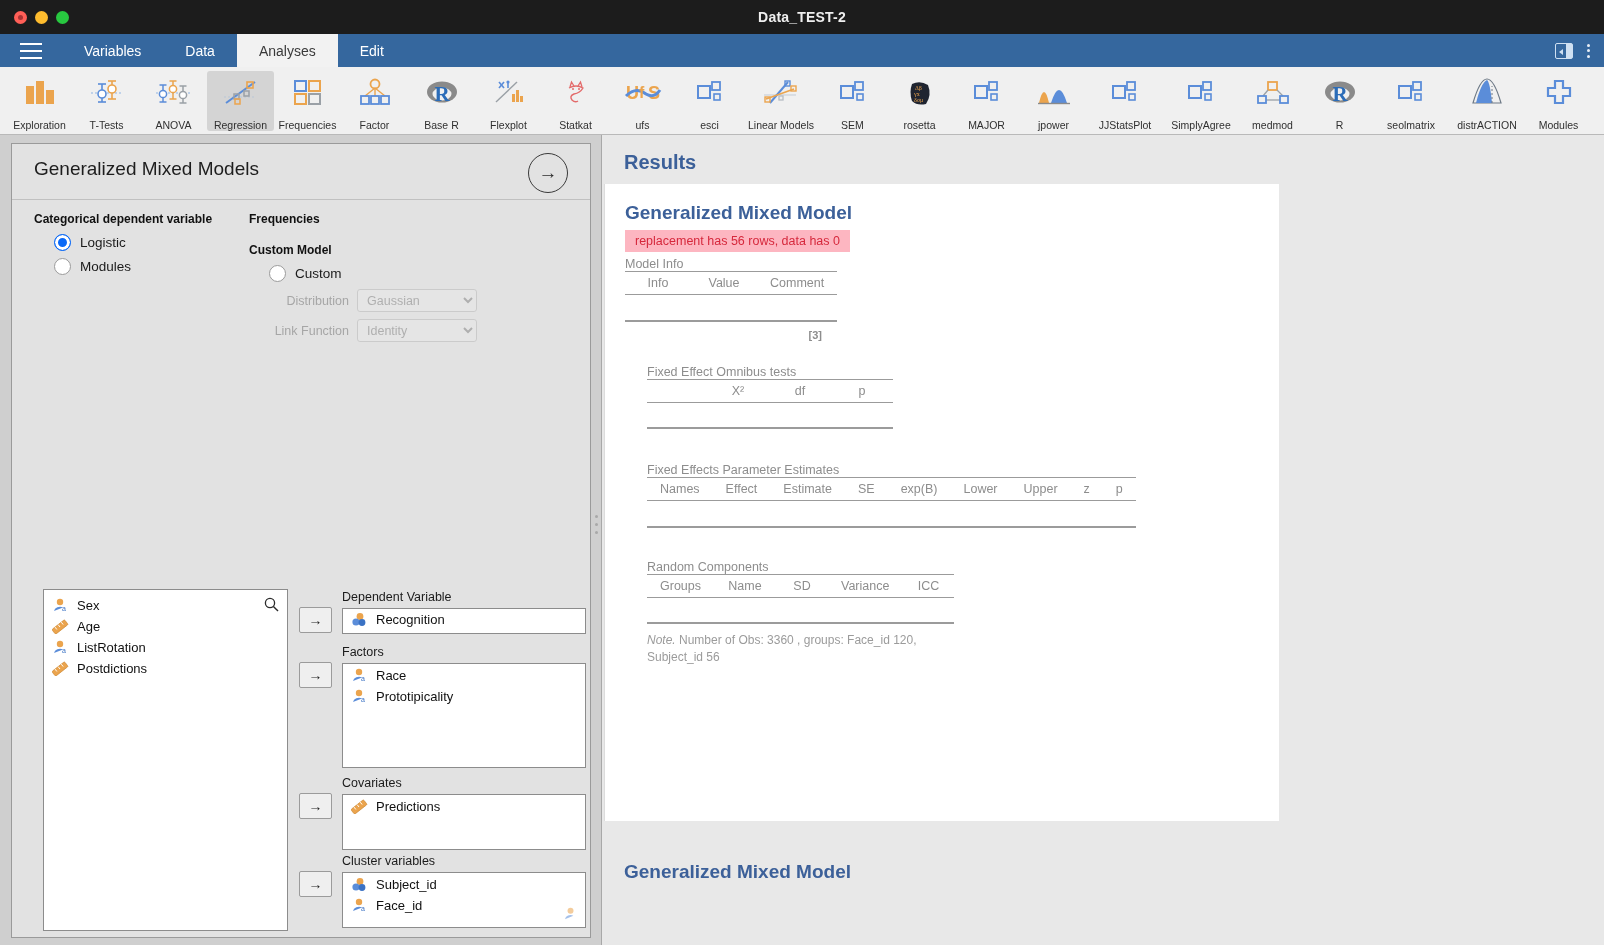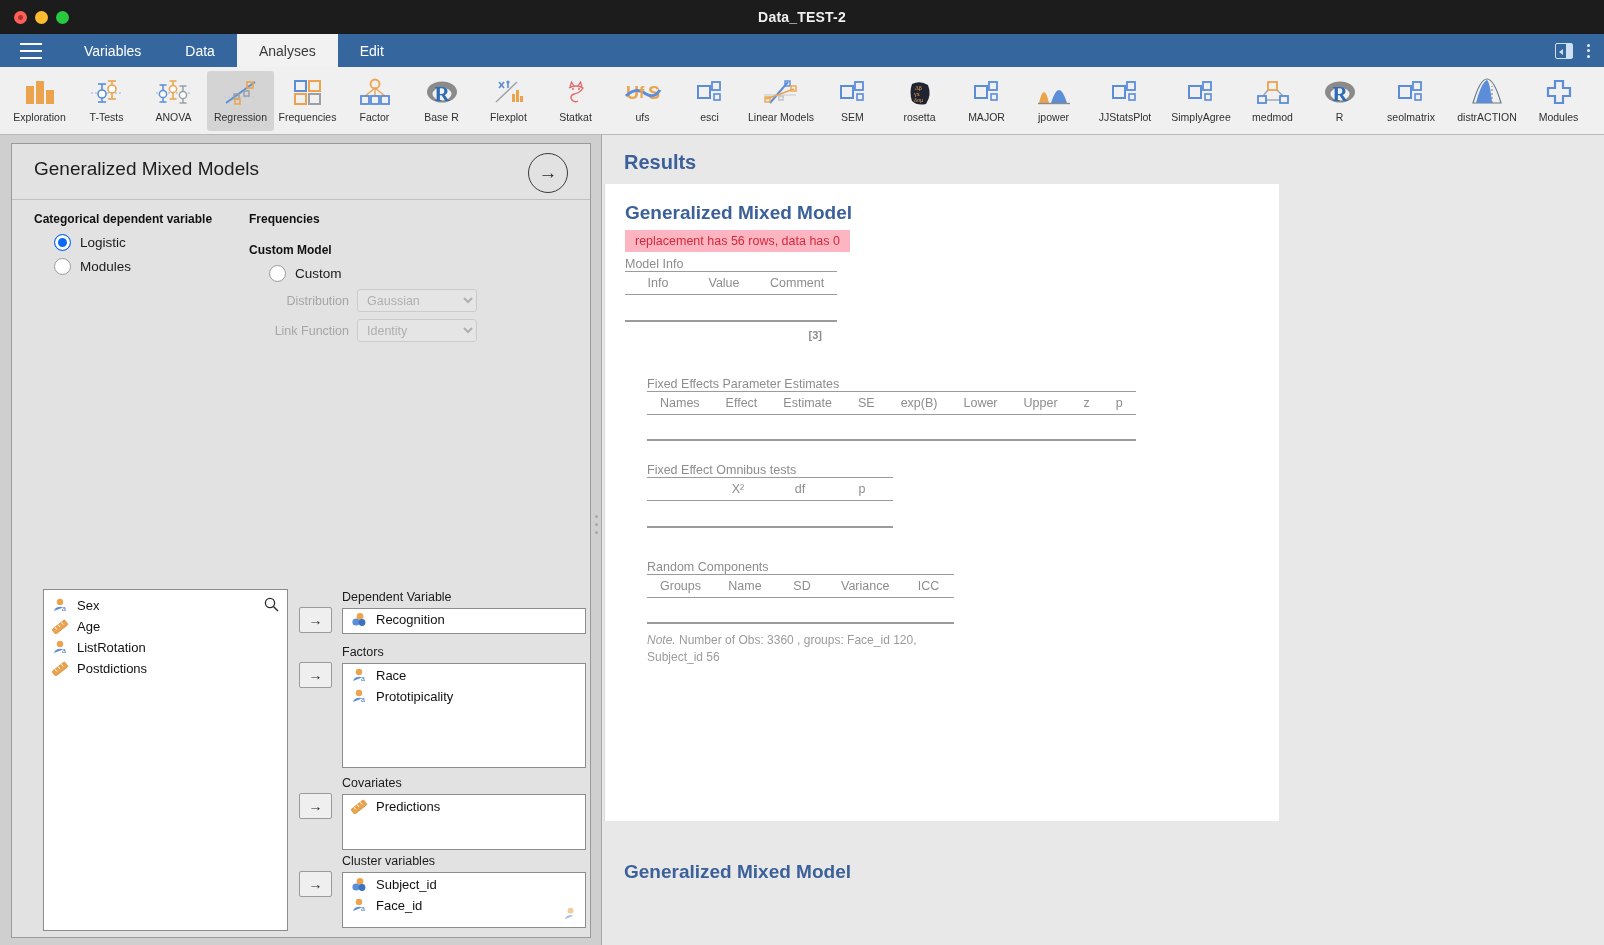--- a/index.html
+++ b/index.html
@@ -56,21 +56,21 @@
     background:#f0f0f0; border-bottom:1px solid #b9b9b9;
     display:flex; align-items:flex-start; padding:4px 6px 0 6px; gap:0px;
   }
   .tbitem {
     width:67px; height:60px; display:flex; flex-direction:column;
     align-items:center; justify-content:flex-start; cursor:pointer;
     padding-top:4px; border-radius:3px;
   }
   .tbitem.sel { background:#d4d4d4; }
   .tbicon { height:34px; display:flex; align-items:center; justify-content:center; }
-  .tblabel { font-size:10.5px; color:#303030; margin-top:2px; white-space:nowrap; }
+  .tblabel { font-size:10.5px; color:#303030; margin-top:10px; white-space:nowrap; }
   .tbitem.wide { width:76px; }
 
   
   .content { position:absolute; left:0; top:135px; width:1604px; height:810px; background:#cfcfcf; }
 
   .optpanel {
     position:absolute; left:11px; top:8px; width:580px; height:795px;
     background:#e2e2e2; border:1px solid #9a9a9a; overflow:hidden;
   }
   .opthead { position:relative; height:56px; border-bottom:1px solid #c0c0c0; }
@@ -704,20 +704,39 @@
               <tr>
                 <td class="spacer" colspan="3"></td>
               </tr>
             </tbody>
         </table>
         <div style="width:197px; text-align:right; margin-top:3px;">
           <span class="fnote">[3]</span>
         </div>
 
 
+        <div style="margin-left:22px; margin-top:22px;">
+          <div class="tbl-title">Fixed Effect Omnibus tests</div>
+          <table class="jtab">
+            <thead>
+                <tr>
+              <th style="width:60px;"></th>
+              <th style="width:62px;">X²</th>
+              <th style="width:62px;">df</th>
+              <th style="width:62px;">p</th>
+            </tr>
+              </thead>
+            <tbody>
+                <tr>
+                  <td class="spacer" colspan="4"></td>
+                </tr>
+              </tbody>
+          </table>
+        </div>
+
         <div style="margin-left:22px; margin-top:34px;">
           <div class="tbl-title">Fixed Effects Parameter Estimates</div>
           <table class="jtab">
             <thead>
                 <tr>
               <th>Names</th>
               <th>Effect</th>
               <th>Estimate</th>
               <th>SE</th>
               <th>exp(B)</th>
@@ -728,39 +747,20 @@
             </tr>
               </thead>
             <tbody>
                 <tr>
                   <td class="spacer" colspan="9"></td>
                 </tr>
               </tbody>
           </table>
         </div>
 
-        <div style="margin-left:22px; margin-top:22px;">
-          <div class="tbl-title">Fixed Effect Omnibus tests</div>
-          <table class="jtab">
-            <thead>
-                <tr>
-              <th style="width:60px;"></th>
-              <th style="width:62px;">X²</th>
-              <th style="width:62px;">df</th>
-              <th style="width:62px;">p</th>
-            </tr>
-              </thead>
-            <tbody>
-                <tr>
-                  <td class="spacer" colspan="4"></td>
-                </tr>
-              </tbody>
-          </table>
-        </div>
-
         <div style="margin-left:22px; margin-top:32px;">
           <div class="tbl-title">Random Components</div>
           <table class="jtab">
             <thead>
                 <tr>
               <th style="width:62px;">Groups</th>
               <th style="width:62px;">Name</th>
               <th style="width:52px;">SD</th>
               <th style="width:68px;">Variance</th>
               <th style="width:52px;">ICC</th>

